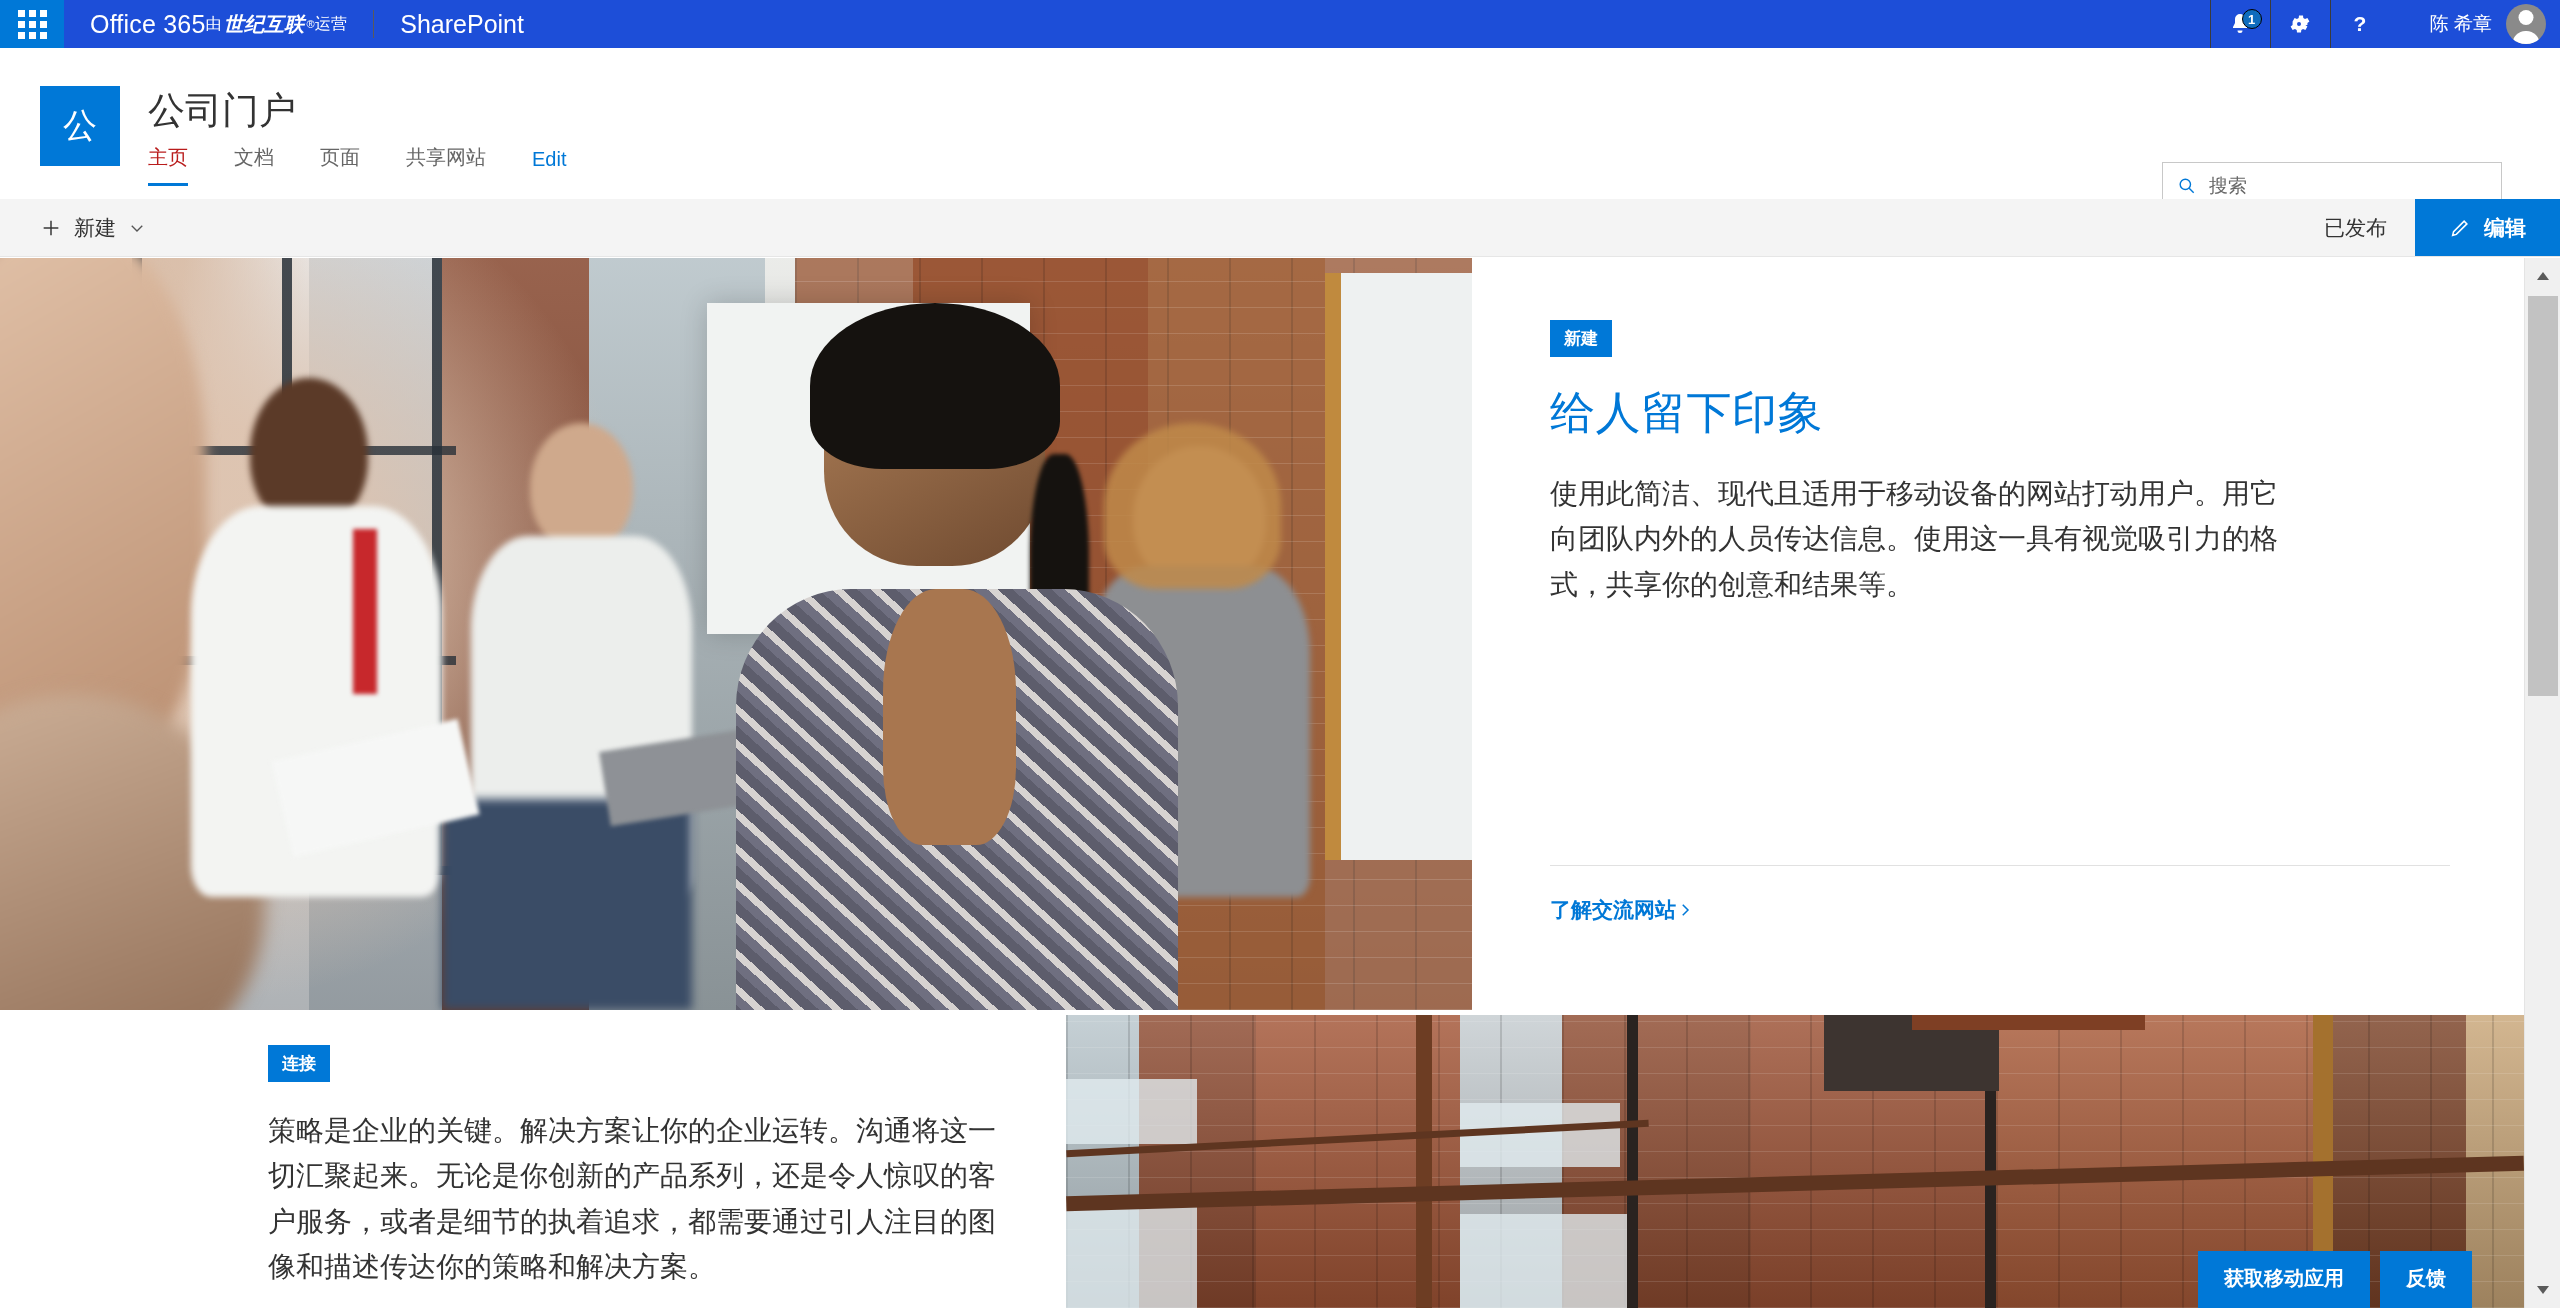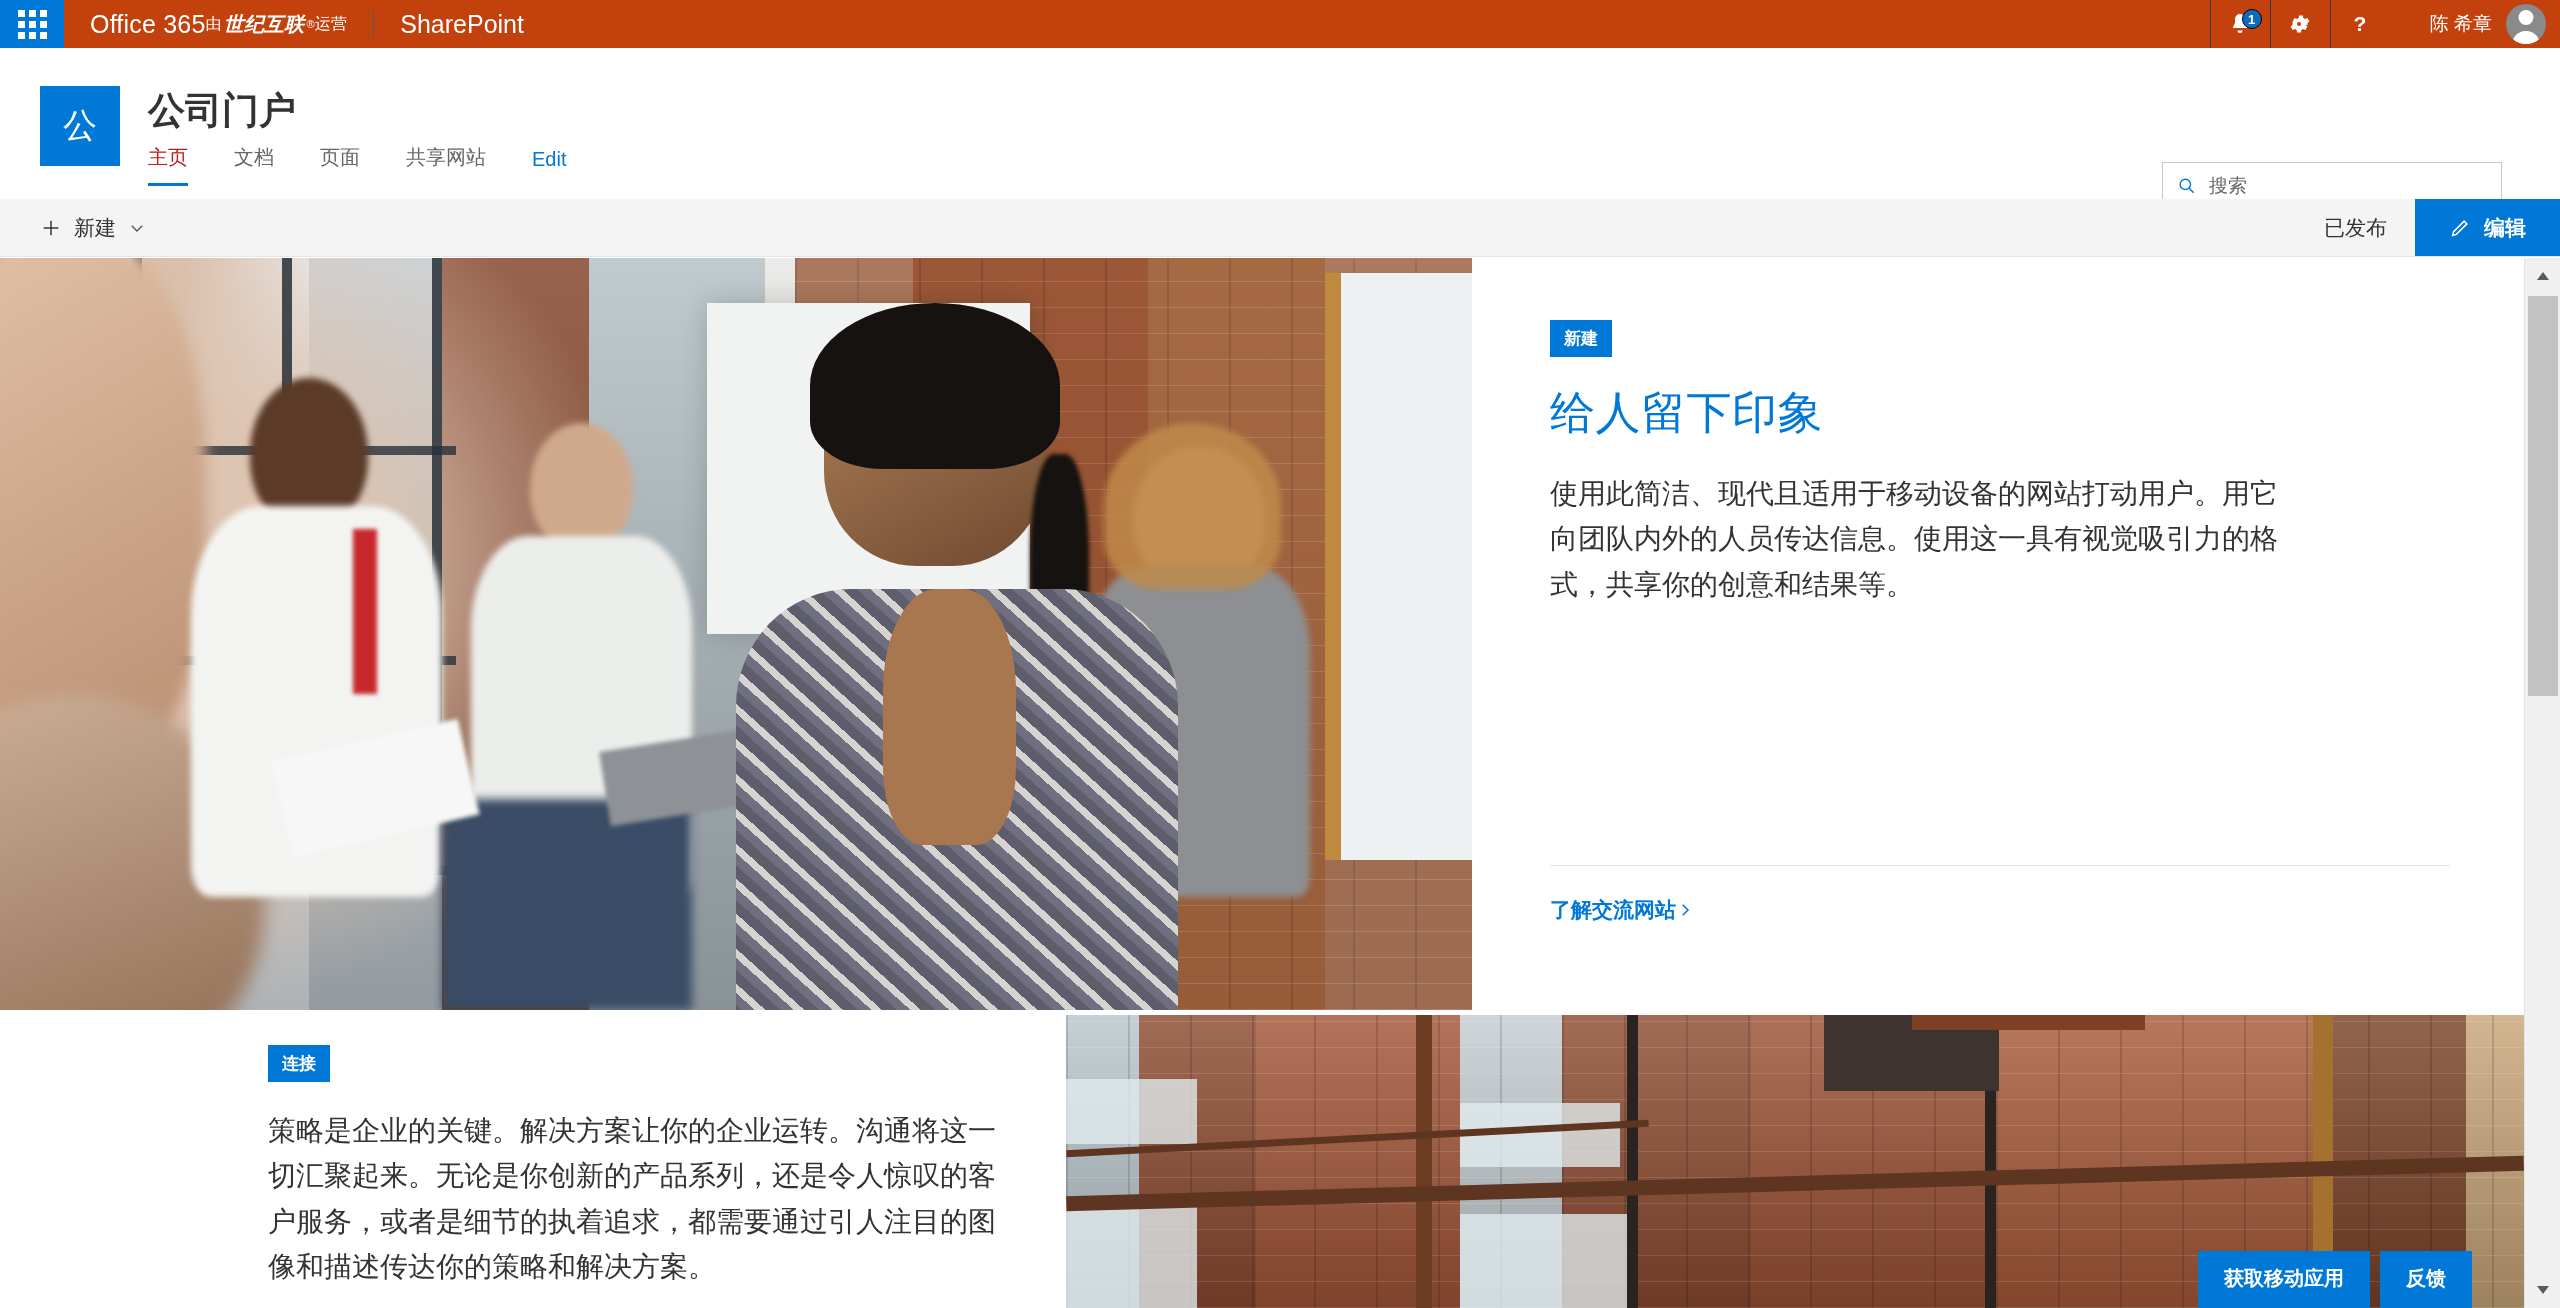--- a/index.html
+++ b/index.html
@@ -7,21 +7,21 @@
     width: 2560px; height: 1308px;
     overflow: hidden;
     font-family: "Liberation Sans", "DejaVu Sans", sans-serif;
     background: #ffffff;
   }
 
   
   .suitebar {
     position: absolute; top: 0; left: 0;
     width: 2560px; height: 48px;
-    background: #c2410c;
+    background: #1d4ed8;
     display: flex; align-items: stretch;
     z-index: 50;
   }
   .app-launcher {
     width: 64px; height: 48px;
     background: #0078d7;
     display: flex; align-items: center; justify-content: center;
     cursor: pointer;
   }
   .waffle { display: grid; grid-template-columns: repeat(3, 7px); grid-gap: 4px; }
@@ -92,21 +92,21 @@
   }
   .site-logo {
     position: absolute; left: 40px; top: 38px;
     width: 80px; height: 80px;
     background: #0078d7; color: #ffffff;
     display: flex; align-items: center; justify-content: center;
     font-size: 34px;
   }
   .site-title {
     position: absolute; left: 148px; top: 38px;
-    font-size: 37px; color: #333333; font-weight: bold;
+    font-size: 37px; color: #333333; font-weight: normal;
     white-space: nowrap;
   }
   .site-nav {
     position: absolute; left: 148px; top: 96px;
     display: flex; align-items: flex-end; gap: 46px;
   }
   .nav-item {
     font-size: 20px; color: #666666;
     padding-bottom: 12px;
     cursor: pointer; white-space: nowrap;

